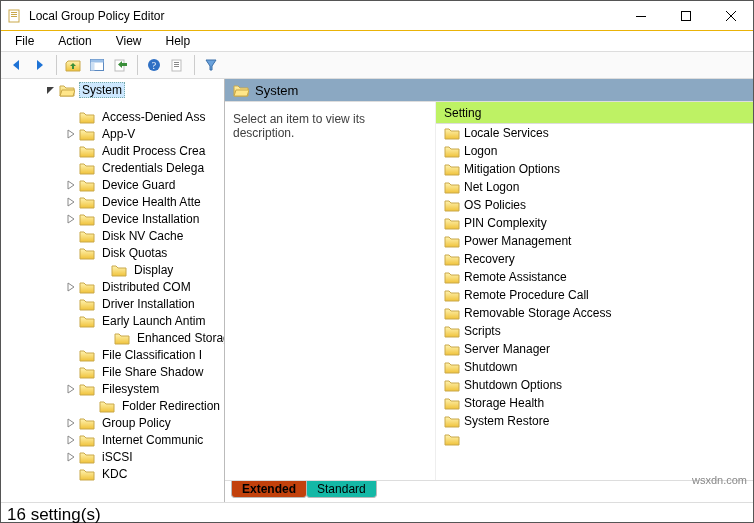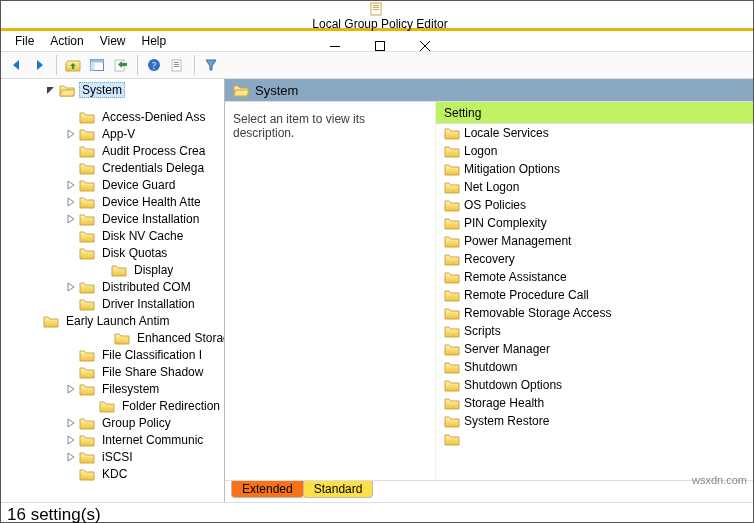--- a/index.html
+++ b/index.html
@@ -1,23 +1,23 @@
 <!DOCTYPE html>
 <html><head>
 <meta charset="utf-8">
 <style>
   * { box-sizing: border-box; }
   html, body { margin:0; padding:0; font-family: "Segoe UI", Tahoma, sans-serif; font-size:12px; color:#000; background:#fff; }
   .window { width:754px; height:523px; border:1px solid #555; display:flex; flex-direction:column; position:relative; }
-  .titlebar { height:30px; display:flex; align-items:center; padding:0 0 0 6px; border-bottom:3px solid #eab308;flex-direction:column; }
+  .titlebar { height:30px; display:flex; align-items:center; padding:0 0 0 6px; border-bottom:1px solid #eab308; }
   .titlebar .app-icon { width:16px; height:16px; margin-right:6px; }
   .titlebar .title { flex:1; font-size:12px; }
   .titlebar .win-ctrls { display:flex; }
   .titlebar .win-btn { width:45px; height:29px; display:flex; align-items:center; justify-content:center; }
-  .menubar { height:20px; display:flex; align-items:center; padding:0 6px; gap:0; }
+  .menubar { height:20px; display:flex; align-items:center; padding:0 6px; gap:8px; }
   .menubar .mitem { padding:2px 8px; }
   .toolbar { height:28px; border-top:1px solid #ddd; border-bottom:1px solid #ddd; background:#fafafa; display:flex; align-items:center; padding:0 4px; gap:2px; }
   .toolbar .tbtn { width:22px; height:22px; display:flex; align-items:center; justify-content:center; border:1px solid transparent; }
   .toolbar .sep { width:1px; height:20px; background:#ccc; margin:0 3px; }
   .body { flex:1; display:flex; min-height:0; }
   .tree-pane { width:224px; border-right:1px solid #bbb; overflow:scroll; position:relative; }
   .tree { padding:2px 0 6px 0; white-space:nowrap; }
   .tree-row { display:flex; align-items:center; height:17px; padding-left:44px; }
   .tree-row.selected .label { background:#cde8ff; border:1px dotted #7aa; padding:0 2px; }
   .tree-row .label { padding:0 3px; white-space:nowrap; }
@@ -29,22 +29,22 @@
   .header-band .folder-ico { margin-right:6px; }
   .header-band .htxt { color:#000; font-size:13px; }
   .content { flex:1; display:flex; min-height:0; border-top:1px solid #ddd; }
   .desc-col { width:210px; padding:10px 8px 0 8px; font-size:12px; color:#404040; }
   .list-col { flex:1; display:flex; flex-direction:column; min-width:0; border-left:1px solid #eee; position:relative; }
   .list-head { height:22px; border-bottom:1px solid #ddd; display:flex; align-items:center; padding-left:8px; font-size:12px; background:#bef264; }
   .list-wrap { flex:1; overflow-y:scroll; overflow-x:scroll; }
   .list-row { display:flex; align-items:center; height:18px; padding-left:8px; white-space:nowrap; }
   .list-row .folder-ico { margin-right:4px; }
   .tabs-row { height:22px; display:flex; align-items:flex-start; background:#fff; border-top:1px solid #ddd; padding-left:6px; }
-  .tab { padding:1px 10px; border:1px solid #bbb; border-top:1px solid #bbb; background:#fde047; font-size:12px; margin-right:-1px; border-radius:0 0 4px 4px; border-top:none; }
-  .tab.active { background:#f97316; font-weight:400; }
+  .tab { padding:1px 10px; border:1px solid #bbb; border-top:1px solid #bbb; background:#14b8a6; font-size:12px; margin-right:-1px; border-radius:0 0 4px 4px; border-top:none; }
+  .tab.active { background:#c2410c; font-weight:700; }
   .statusbar { height:20px; border-top:1px solid #ddd; padding:2px 6px; font-size:17px; }
   .watermark { position:absolute; right:6px; bottom:36px; font-size:11px; color:#888; pointer-events:none; }
 </style>
 </head>
 <body>
 
 <svg width="0" height="0" style="position:absolute">
   <defs>
     <linearGradient id="fg" x1="0" y1="0" x2="0" y2="1">
       <stop offset="0%" stop-color="#fff3b0"></stop>
@@ -314,21 +314,21 @@
                   <path d="M2 1 L8 5 L2 9 Z" fill="none" stroke="#888"></path>
                 </svg>
               </span>
               <span class="folder-ico">
                 <svg width="16" height="14">
                   <path d="M1 3 L5 3 L7 5 L15 5 L15 13 L1 13 Z" fill="url(#fg)" stroke="#c9a84a"></path>
                 </svg>
               </span>
               <span class="label">Driver Installation</span>
             </div>
-            <div class="tree-row" style="padding-left: 28px;">
+            <div class="tree-row" style="padding-left: 64px;">
               <span class="chev spacer">
                 <svg width="10" height="10">
                   <path d="M2 1 L8 5 L2 9 Z" fill="none" stroke="#888"></path>
                 </svg>
               </span>
               <span class="folder-ico">
                 <svg width="16" height="14">
                   <path d="M1 3 L5 3 L7 5 L15 5 L15 13 L1 13 Z" fill="url(#fg)" stroke="#c9a84a"></path>
                 </svg>
               </span>

